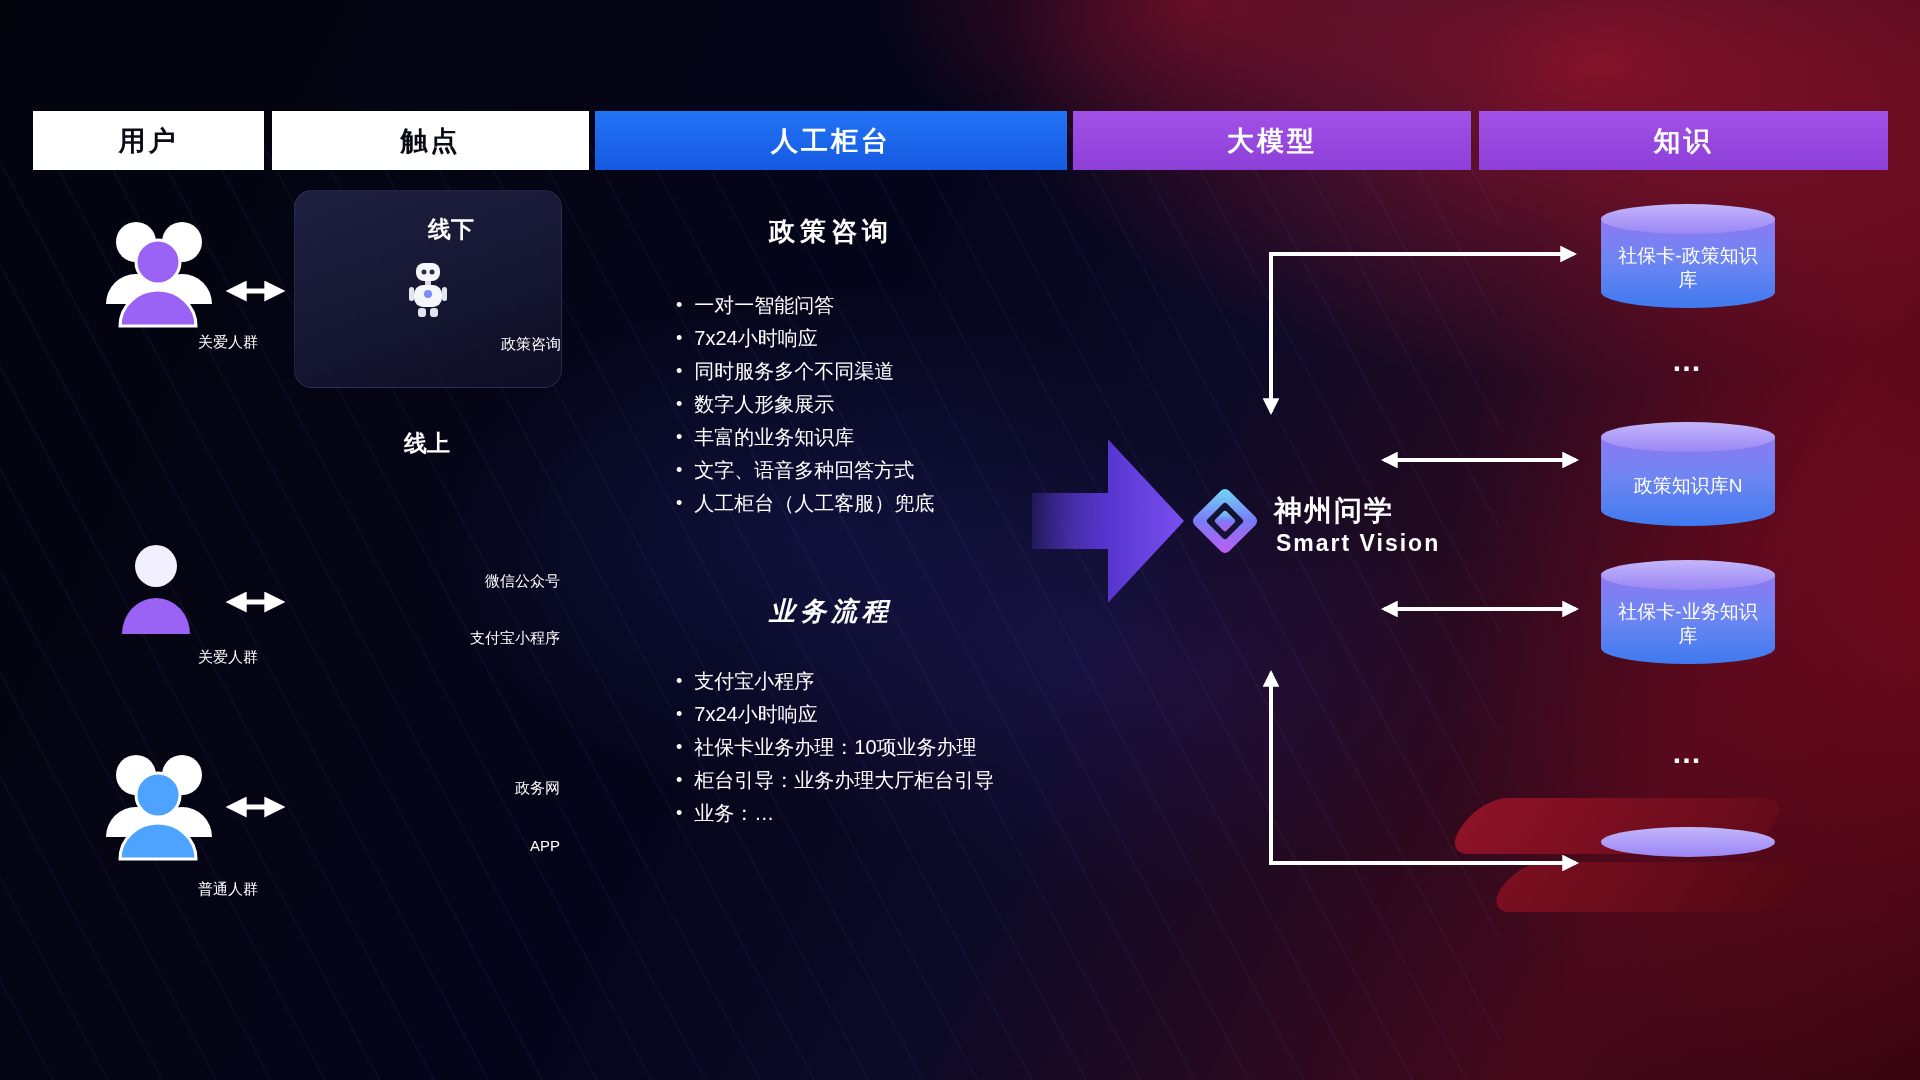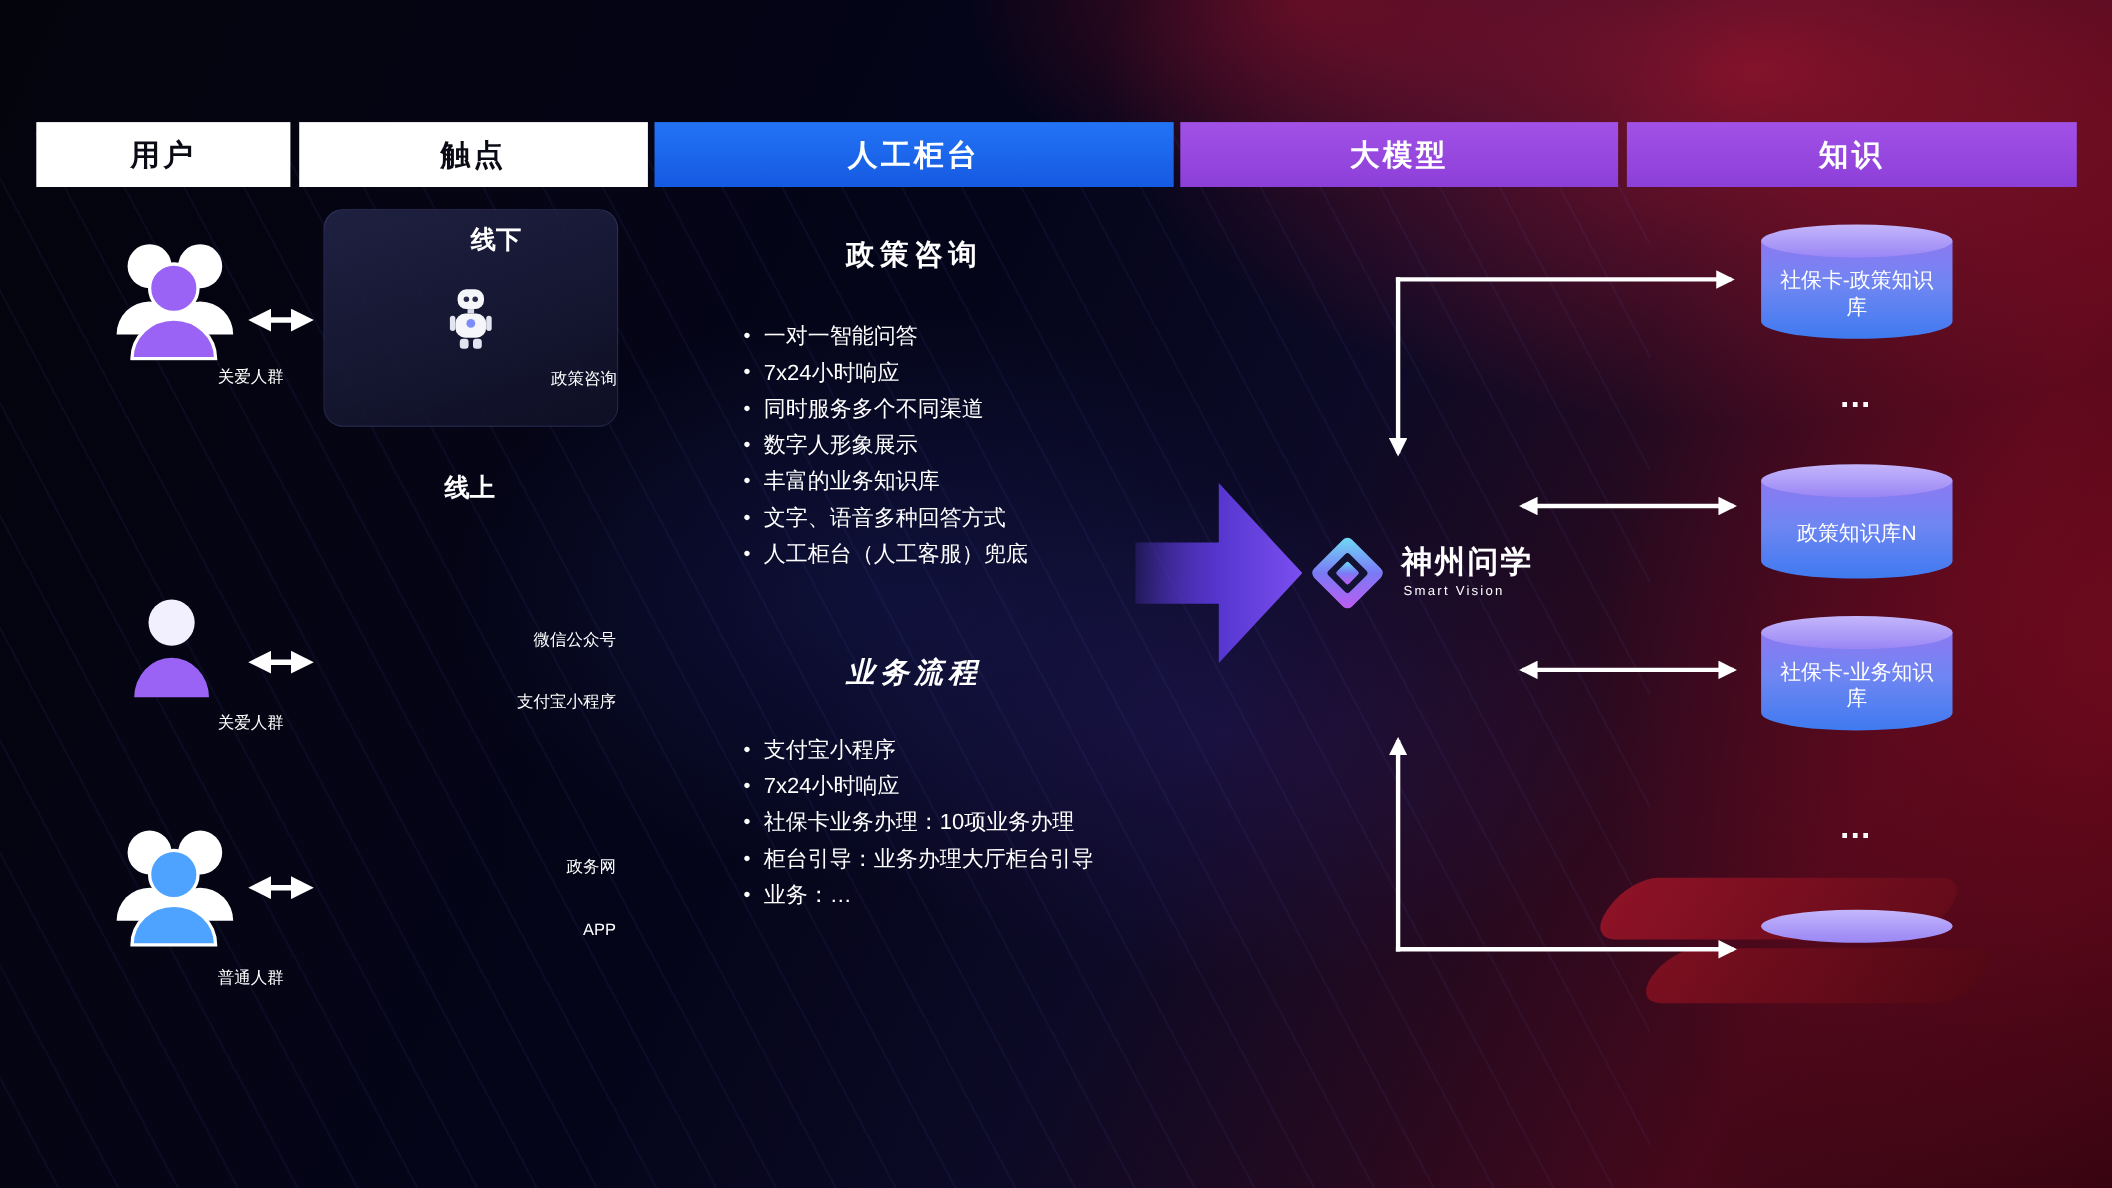--- a/index.html
+++ b/index.html
@@ -53,21 +53,21 @@
   .big-arrow{
     position:absolute;left:1032px;top:428px;width:152px;height:186px;z-index:3;
     background:linear-gradient(90deg, rgba(70,50,170,0.18), #5636cf 50%, #7b4ff0 100%);
     clip-path:polygon(0 35%, 50% 35%, 50% 6%, 100% 50%, 50% 94%, 50% 65%, 0 65%);
     filter:drop-shadow(0 0 22px rgba(120,80,255,0.45));
   }
 
   
   .logo-icon{position:absolute;left:1186px;top:482px;width:78px;height:78px;z-index:4;}
   .logo-name{position:absolute;left:1274px;top:492px;font-size:28px;font-weight:bold;letter-spacing:2px;z-index:4;}
-  .logo-sub{position:absolute;left:1276px;top:530px;font-size:12px;letter-spacing:2px;z-index:4;}
+  .logo-sub{position:absolute;left:1276px;top:530px;font-size:23px;letter-spacing:2px;z-index:4;font-weight:bold;}
 
   
   .cylinder{position:absolute;left:1601px;width:174px;height:104px;z-index:3;}
   .cyl-top{position:absolute;top:0;left:0;width:174px;height:30px;border-radius:50%;
            background:linear-gradient(180deg,#c4b6fb,#9a86f5);z-index:2;}
   .cyl-body{position:absolute;top:15px;left:0;width:174px;height:89px;box-sizing:border-box;
             background:linear-gradient(180deg,#8d79f2 0%,#6f86f2 45%,#3f7af0 100%);
             border-radius:0 0 87px 87px / 0 0 16px 16px;
             display:flex;align-items:center;justify-content:center;text-align:center;
             padding:16px 10px 8px;color:#fff;font-size:19px;line-height:1.25;z-index:1;}
@@ -129,21 +129,21 @@
       <path d="M10 92 a30 30 0 0 1 60 0 z" fill="#ffffff"></path>
       <circle cx="86" cy="30" r="20" fill="#ffffff"></circle>
       <path d="M56 92 a30 30 0 0 1 60 0 z" fill="#ffffff"></path>
       <circle cx="62" cy="50" r="22" fill="#4da3ff" stroke="#ffffff" stroke-width="3"></circle>
       <path d="M24 114 a38 36 0 0 1 76 0 z" fill="#4da3ff" stroke="#ffffff" stroke-width="3"></path>
     </svg>
   </div>
   <div class="abs ctr lbl" style="left:58px;top:880px;width:200px;">普通人群</div>
 
   <div class="offline-box">
-    <div class="abs ctr touch-title" style="left:0;top:11px;width:312px;">线下</div>
+    <div class="abs ctr touch-title" style="left:0;top:23px;width:312px;">线下</div>
     <div class="abs" style="left:113px;top:70px;width:40px;height:58px;">
       <svg viewBox="0 0 40 58" width="40" height="58">
         <rect x="8" y="2" width="24" height="18" rx="8" fill="#f5f6fa"></rect>
         <circle cx="16" cy="11" r="2.5" fill="#2a2a4a"></circle>
         <circle cx="24" cy="11" r="2.5" fill="#2a2a4a"></circle>
         <rect x="17" y="20" width="6" height="4" fill="#d8dae8"></rect>
         <rect x="6" y="24" width="28" height="22" rx="9" fill="#f5f6fa"></rect>
         <rect x="1" y="26" width="5" height="14" rx="2.5" fill="#e2e4f0"></rect>
         <rect x="34" y="26" width="5" height="14" rx="2.5" fill="#e2e4f0"></rect>
         <rect x="10" y="47" width="8" height="9" rx="3" fill="#e2e4f0"></rect>

